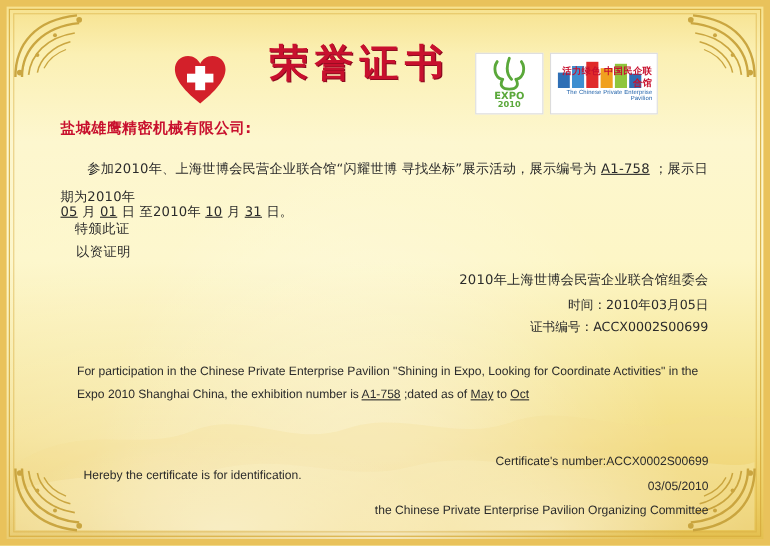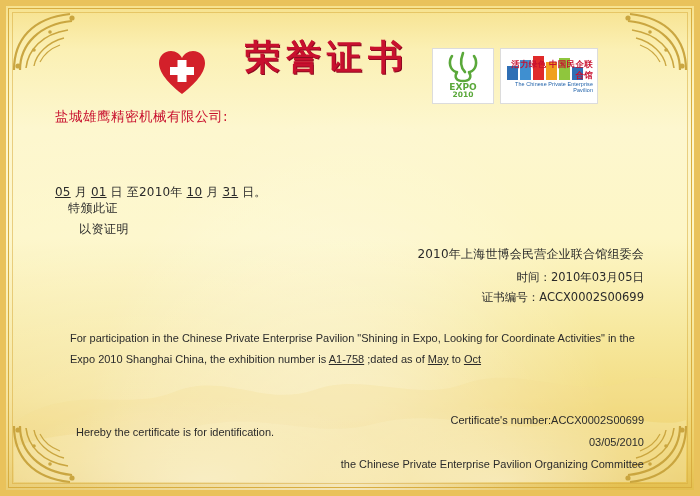--- a/index.html
+++ b/index.html
@@ -78,36 +78,36 @@
     position:absolute;left:4px;bottom:9px;width:88px;text-align:right;
     font-size:7px;color:#444;line-height:1.25;margin-top:36px;
   }
   .assoc-text .cn{font-size:8.5px;color:#c8102e;font-weight:bold;letter-spacing:.3px;}
   .assoc-text .en{font-size:5.4px;color:#1c5fa8;letter-spacing:.1px;}
 
   
   .company{
     position:absolute;left:55px;top:108px;
     font-family:"DejaVu Sans", sans-serif;
-    font-size:13.5px;font-weight:normal;color:#c8102e;letter-spacing:.5px;
+    font-size:13.5px;font-weight:bold;color:#c8102e;letter-spacing:.5px;
   }
   .cn-p1{
     position:absolute;left:55px;top:140px;width:600px;
     font-family:"DejaVu Sans", sans-serif;
     font-size:12px;color:#2a2a2a;line-height:26px;letter-spacing:.2px;
   }
   .u{text-decoration:underline;}
   .cn-line2{position:absolute;left:55px;top:184px;width:600px;
     font-family:"DejaVu Sans", sans-serif;font-size:12px;color:#2a2a2a;letter-spacing:.2px;}
   .cn-attest{
     position:absolute;left:68px;top:200px;
     font-family:"DejaVu Sans", sans-serif;font-size:12px;color:#2a2a2a;letter-spacing:.5px;
   }
   .cn-attest2{
-    position:absolute;left:79px;top:221px;
+    position:absolute;left:69px;top:221px;
     font-family:"DejaVu Sans", sans-serif;font-size:12px;color:#2a2a2a;letter-spacing:.5px;text-align:right;
   }
   .cn-org{
     position:absolute;right:56px;top:246px;text-align:right;
     font-family:"DejaVu Sans", sans-serif;font-size:12px;color:#2a2a2a;letter-spacing:.2px;
   }
   .cn-date{
     position:absolute;right:56px;top:270px;text-align:right;
     font-family:"DejaVu Sans", sans-serif;font-size:11.5px;color:#2a2a2a;
   }
@@ -248,20 +248,25 @@
         </svg>
         <div class="assoc-text">
           <div class="cn">活力绿色 中国民企联合馆</div>
           <div class="en">The Chinese Private Enterprise Pavilion</div>
         </div>
       </div>
     </div>
 
     <div class="company">盐城雄鹰精密机械有限公司:</div>
 
+    <div class="cn-p1">
+      <span>　　参加2010年、上海世博会民营企业联合馆“闪耀世博 寻找坐标”展示活动，展示编号为</span>
+      <span class="u">A1-758</span>
+      <span>；展示日期为2010年</span>
+    </div>
 
     <div class="cn-line2">
       <span class="u">05</span>
       <span>月</span>
       <span class="u">01</span>
       <span>日</span>
       <span>至2010年</span>
       <span class="u">10</span>
       <span>月</span>
       <span class="u">31</span>

